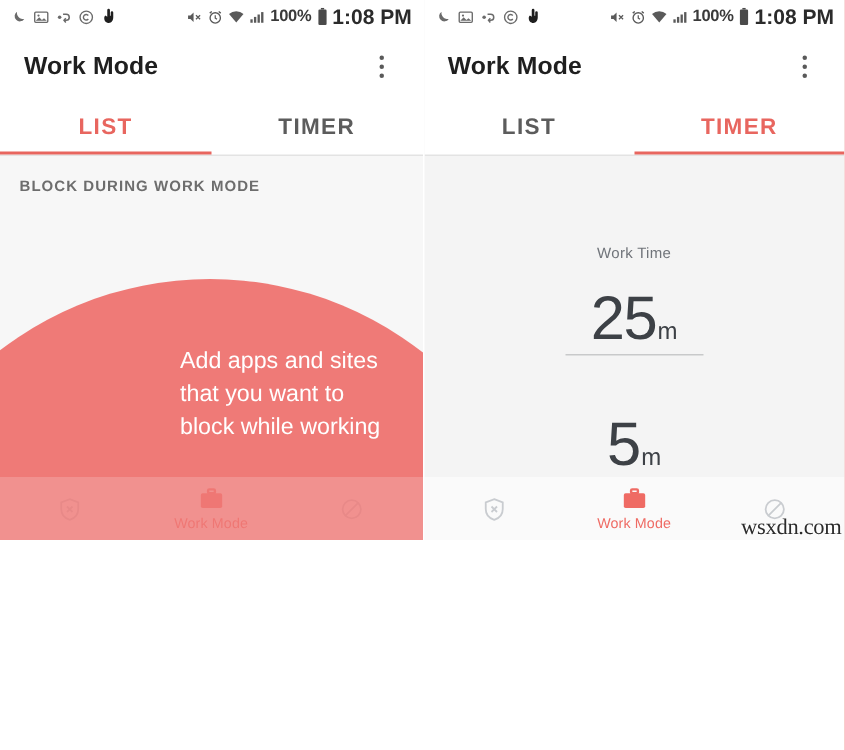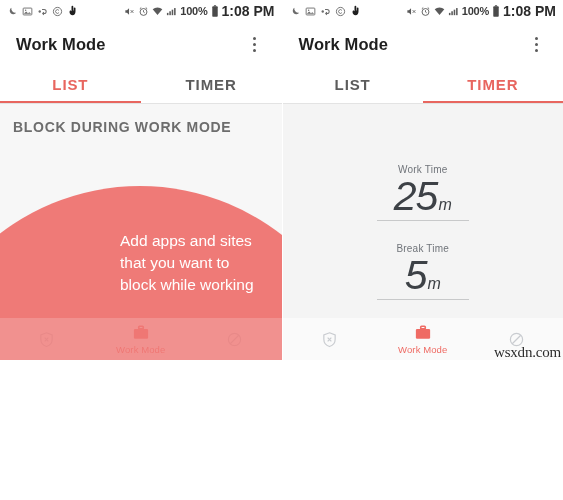--- a/index.html
+++ b/index.html
@@ -90,21 +90,21 @@
   }
 
   
   .body-left {
     position: absolute;
     top: 104px; left: 0; right: 0; bottom: 0;
     background: #f7f7f7;
     overflow: hidden;
   }
   .section-header {
-    font-size: 14px; font-weight: 600;
+    font-size: 10px; font-weight: 600;
     letter-spacing: 0.7px;
     color: #6d6d6d;
     padding: 15px 13px 0 13px;
   }
   .blob {
     position: absolute;
     width: 460px; height: 460px;
     border-radius: 50%;
     background: #ef7a77;
     left: -90px;
@@ -140,24 +140,23 @@
     background: #f4f4f4;
     display: flex; flex-direction: column;
     align-items: center;
   }
   .timer-group { margin-top: 60px; text-align: center; width: 96px; }
   .timer-label {
     font-size: 10px; color: #70747a; font-weight: 400;
     letter-spacing: 0.2px;
   }
   .timer-value {
-    margin-top: 0px;
+    margin-top: 16px;
     display: flex; align-items: baseline; justify-content: center;
     color: #3d4146;
-    font-style: italic;
   }
   .timer-num { font-size: 41px; font-weight: 400; letter-spacing: -1px; line-height: 1.05; }
   .timer-unit { font-size: 16px; font-weight: 400; margin-left: 1px; }
   .timer-rule { height: 1px; background: #c8c9ca; width: 92px; margin: 2px auto 0 auto; }
   .timer-group.second { margin-top: 22px; }
   .play-btn {
     margin-top: 30px;
     width: 50px; height: 50px;
     border-radius: 50%;
     background: #2fbd92;
@@ -425,21 +424,20 @@
       <div class="timer-group">
         <div class="timer-label">Work Time</div>
         <div class="timer-value">
           <span class="timer-num">25</span>
           <span class="timer-unit">m</span>
         </div>
         <div class="timer-rule"></div>
       </div>
 
       <div class="timer-group second">
-        <div class="timer-label">Break Time</div>
         <div class="timer-value">
           <span class="timer-num">5</span>
           <span class="timer-unit">m</span>
         </div>
         <div class="timer-rule"></div>
       </div>
 
       <div class="play-btn">
         <svg width="17" height="17" viewBox="0 0 24 24">
             <path d="M8.5 5.5l10 6.5-10 6.5z" fill="none" stroke="#ffffff" stroke-width="1.9" stroke-linejoin="round"></path>

